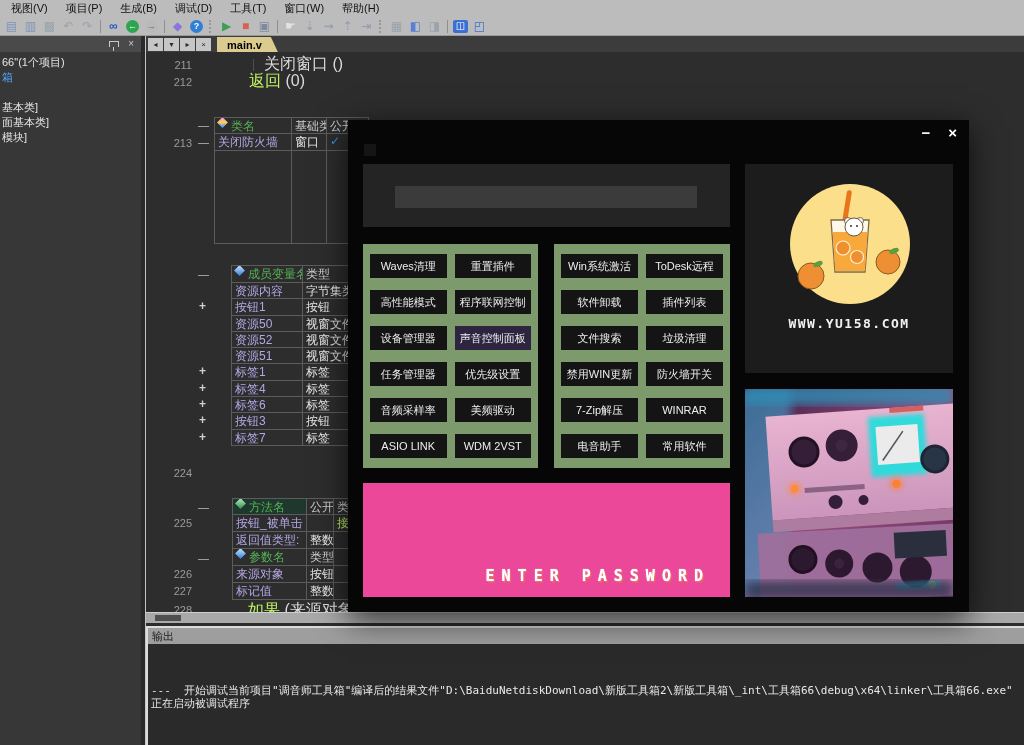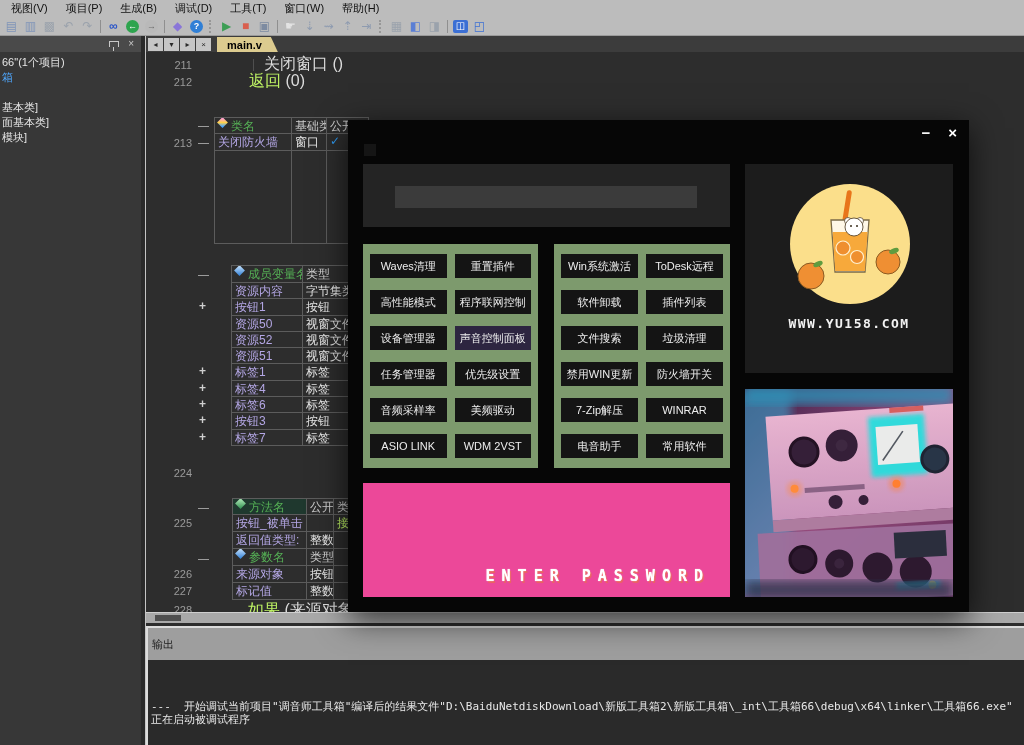--- a/index.html
+++ b/index.html
@@ -60,21 +60,21 @@
   .gemb{background:linear-gradient(135deg,#cfe8ff,#2f7fd6)}
   .gemg{background:linear-gradient(135deg,#baf0c0,#2f8f4f)}
   .gcol{position:absolute;width:46px}
   .gni{height:16.3px;font-size:11px;color:#9a9a9a;text-align:right;line-height:16.3px}
   .fcol{position:absolute}
   .fni{height:16.3px;font-size:12px;color:#cfcfcf;line-height:16.3px;font-weight:bold}
   
   .hscroll{position:absolute;left:146px;top:612px;width:878px;height:11px;background:#a9a9a9;border-top:1px solid #cfcfcf;box-sizing:border-box}
   .hthumb{position:absolute;left:9px;top:2px;width:26px;height:6px;background:#4f4f4f}
   .output{position:absolute;left:146px;top:626px;width:878px;height:119px;border-left:2px solid #dcdcdc;border-top:2px solid #dcdcdc;box-sizing:border-box}
-  .ohead{height:32px;background:#9e9e9e;color:#1c1c1c;font-size:11px;display:flex;align-items:center;padding-left:4px}
+  .ohead{height:16px;background:#9e9e9e;color:#1c1c1c;font-size:11px;display:flex;align-items:center;padding-left:4px}
   .obody{height:101px;background:#2a2a2a;color:#e8e8e8;font-family:"DejaVu Sans Mono","Liberation Mono",monospace;
          font-size:11px;line-height:13px;padding:1px 3px;white-space:pre;overflow:hidden}
   
   .appwin{position:absolute;left:348px;top:120px;width:621px;height:492px;background:#060606;z-index:20;
           box-shadow:0 8px 30px rgba(0,0,0,.7)}
   .wicon{position:absolute;left:16px;top:24px;width:12px;height:12px;background:#151515}
   .wctrl{position:absolute;top:5px;right:12px;display:flex;gap:18px;align-items:center}
   .wbtn{color:#fff;font-size:15px;font-weight:bold;line-height:1}
   .banner{position:absolute;left:15px;top:44px;width:367px;height:63px;background:#242424}
   .banner-inner{position:absolute;left:32px;top:22px;width:302px;height:22px;background:#3b3b3b}

